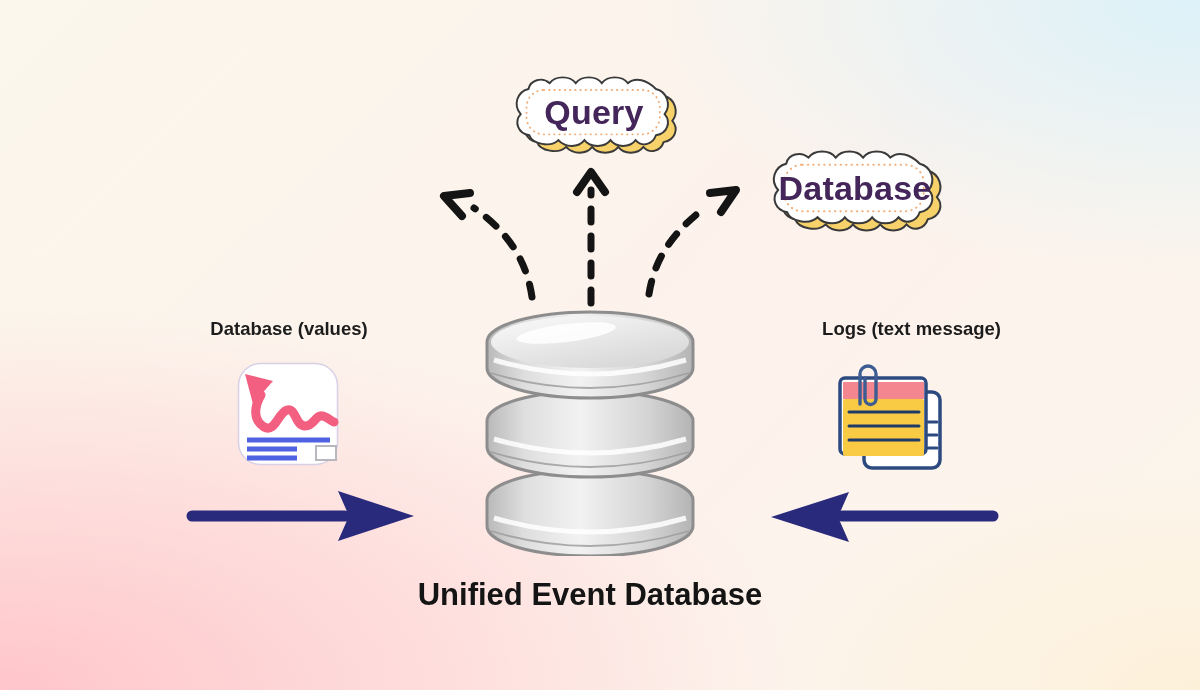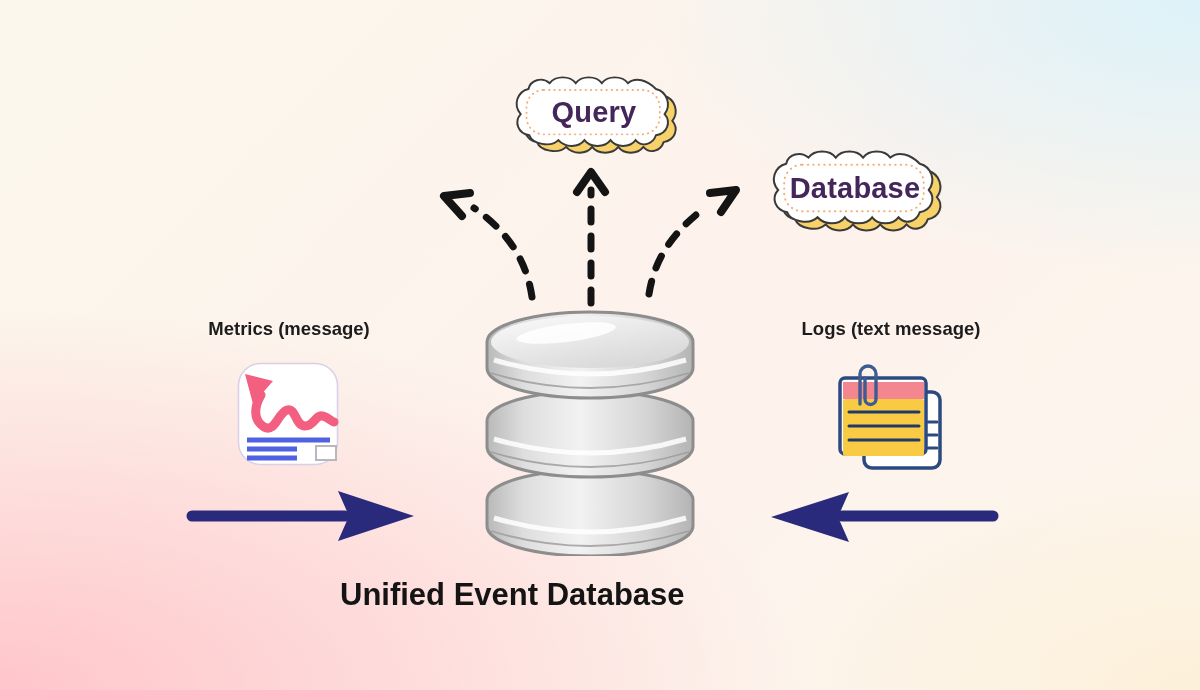--- a/index.html
+++ b/index.html
@@ -25,21 +25,21 @@
 
   
   .cloud { position:absolute; }
   .cloud-svg { position:absolute; inset:0; width:100%; height:100%; overflow:visible; }
   .cloud-shadow { fill:var(--cloud-shadow); stroke:var(--cloud-outline); stroke-width:2; }
   .cloud-main { fill:var(--cloud-fill); stroke:var(--cloud-outline); stroke-width:2; }
   .cloud-dotted { fill:none; stroke:var(--cloud-dotted); stroke-width:2; stroke-dasharray:0.4 5; stroke-linecap:round; }
   .cloud-label {
     position:absolute; inset:0; display:flex; align-items:center; justify-content:center;
     transform:translate(-3px,-4px);
-    font-size:29px; font-weight:700; color:var(--cloud-text); letter-spacing:0.2px;
+    font-size:34px; font-weight:700; color:var(--cloud-text); letter-spacing:0.2px;
   }
 
   
   .disc-body { fill:url(#dbBody); stroke:#8d8d8d; stroke-width:3; stroke-linejoin:round; }
   .disc-rim { fill:none; stroke:#9a9a9a; stroke-width:1.8; opacity:0.8; }
   .disc-shine { fill:none; stroke:rgba(255,255,255,0.85); stroke-width:5; }
 
   
   .metrics-card { fill:#ffffff; stroke:#d8d0e6; stroke-width:1.5; }
   .wave { fill:none; stroke:var(--metrics-wave); stroke-width:9; stroke-linecap:round; }
@@ -54,21 +54,21 @@
   .logs-body { fill:var(--logs-body); }
   .logs-line { stroke:#1f3a68; stroke-width:3; stroke-linecap:round; }
   .logs-clip { fill:none; stroke:#3d5c92; stroke-width:3.4; stroke-linecap:round; }
 
   
   .src-label {
     position:absolute; width:220px; text-align:center;
     font-size:18.5px; font-weight:600; color:#1c1c1c;
   }
   .title {
-    position:absolute; left:340px; top:577px; width:500px; text-align:left;
+    position:absolute; left:340px; top:577px; width:500px; text-align:center;
     font-size:31px; font-weight:700; color:#141414;
   }
 </style>
 </head>
 <body>
 
 <div class="canvas">
 
   <svg class="layer" width="1200" height="690" viewBox="0 0 1200 690">
     <defs>
@@ -136,34 +136,34 @@
 
   <div class="cloud" style="left:769px; top:147px; width:178px; height:90px;">
     <svg class="cloud-svg" viewBox="0 0 176 84">
       <use href="#cloudPath" class="cloud-shadow" transform="translate(8,7)"></use>
       <use href="#cloudPath" class="cloud-main"></use>
       <rect class="cloud-dotted" x="15" y="15" width="138" height="46" rx="18"></rect>
     </svg>
     <span class="cloud-label">Database</span>
   </div>
 
-  <div class="src-label" style="left:179px; top:318px;">Metrics (message)</div>
+  <div class="src-label" style="left:179px; top:318px;">Database (values)</div>
   <svg class="layer" style="left:237px; top:362px;" width="102" height="104" viewBox="0 0 102 104">
     <rect class="metrics-card" x="1.5" y="1.5" width="99" height="101" rx="22"></rect>
     <path class="wave" d="M24,33 C17,45 16,58 27,65 C38,71 41,51 50,48 C59,45 58,64 68,64 C78,64 78,52 86,54 C92,56 95,60 97,60"></path>
     <polygon class="wave-head" points="8,12 36,19 16,42"></polygon>
     <g class="mlines">
       <line x1="10" y1="78" x2="93" y2="78"></line>
       <line x1="10" y1="87" x2="60" y2="87"></line>
       <line x1="10" y1="96" x2="60" y2="96"></line>
     </g>
     <rect class="mbox" x="79" y="84" width="20" height="14"></rect>
   </svg>
 
-  <div class="src-label" style="left:781px; top:318px;">Logs (text message)</div>
+  <div class="src-label" style="left:781px; top:318px;text-align:right;">Logs (text message)</div>
   <svg class="layer" style="left:836px; top:362px;" width="110" height="110" viewBox="0 0 110 110">
     <rect class="logs-stroke" x="28" y="30" width="76" height="76" rx="8"></rect>
     <line class="logs-tick" x1="92" y1="60" x2="101" y2="60"></line>
     <line class="logs-tick" x1="92" y1="73" x2="101" y2="73"></line>
     <line class="logs-tick" x1="92" y1="86" x2="101" y2="86"></line>
     <rect class="logs-stroke" x="4" y="16" width="86" height="76" rx="5"></rect>
     <rect class="logs-header" x="7" y="20" width="81" height="17"></rect>
     <rect class="logs-body" x="7" y="37" width="81" height="57" rx="2"></rect>
     <line class="logs-line" x1="13" y1="50" x2="83" y2="50"></line>
     <line class="logs-line" x1="13" y1="64" x2="83" y2="64"></line>

